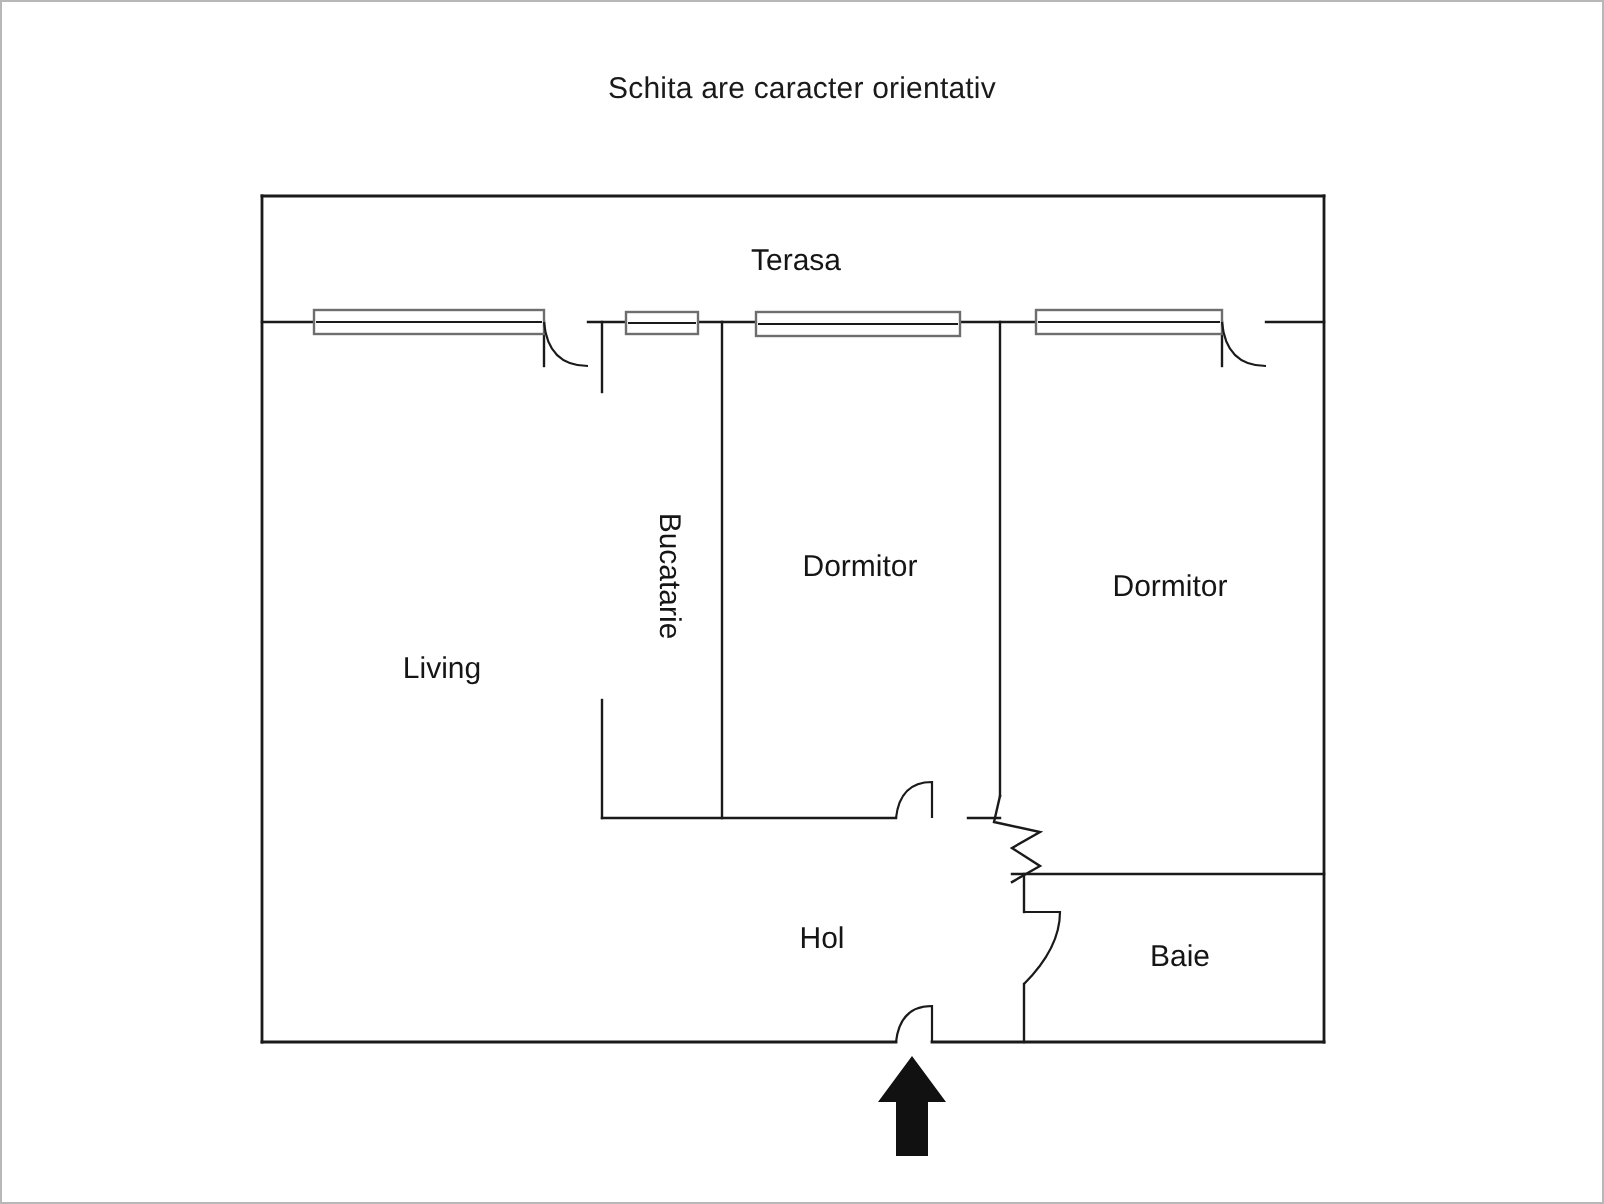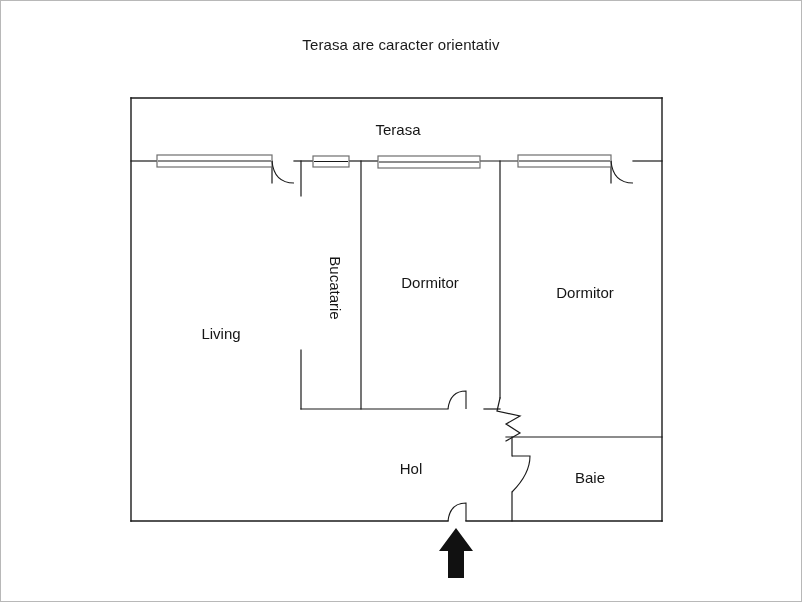--- a/index.html
+++ b/index.html
@@ -57,21 +57,21 @@
     fill: #151515;
   }
 </style>
 </head>
 <body>
 
 <div id="page">
 
   <div id="page-frame"></div>
 
-  <div id="plan-title">Terasa are caracter orientativ</div>
+  <div id="plan-title">Schita are caracter orientativ</div>
 
   <svg id="floorplan-svg" width="802" height="602" viewBox="0 0 802 602" xmlns="http://www.w3.org/2000/svg">
 
     <g stroke="#1a1a1a" stroke-width="1.4" fill="none" stroke-linecap="square">
 
       <line x1="131" y1="98" x2="662" y2="98"></line>
 
       <line x1="131" y1="98" x2="131" y2="521"></line>
 
       <line x1="662" y1="98" x2="662" y2="521"></line>

